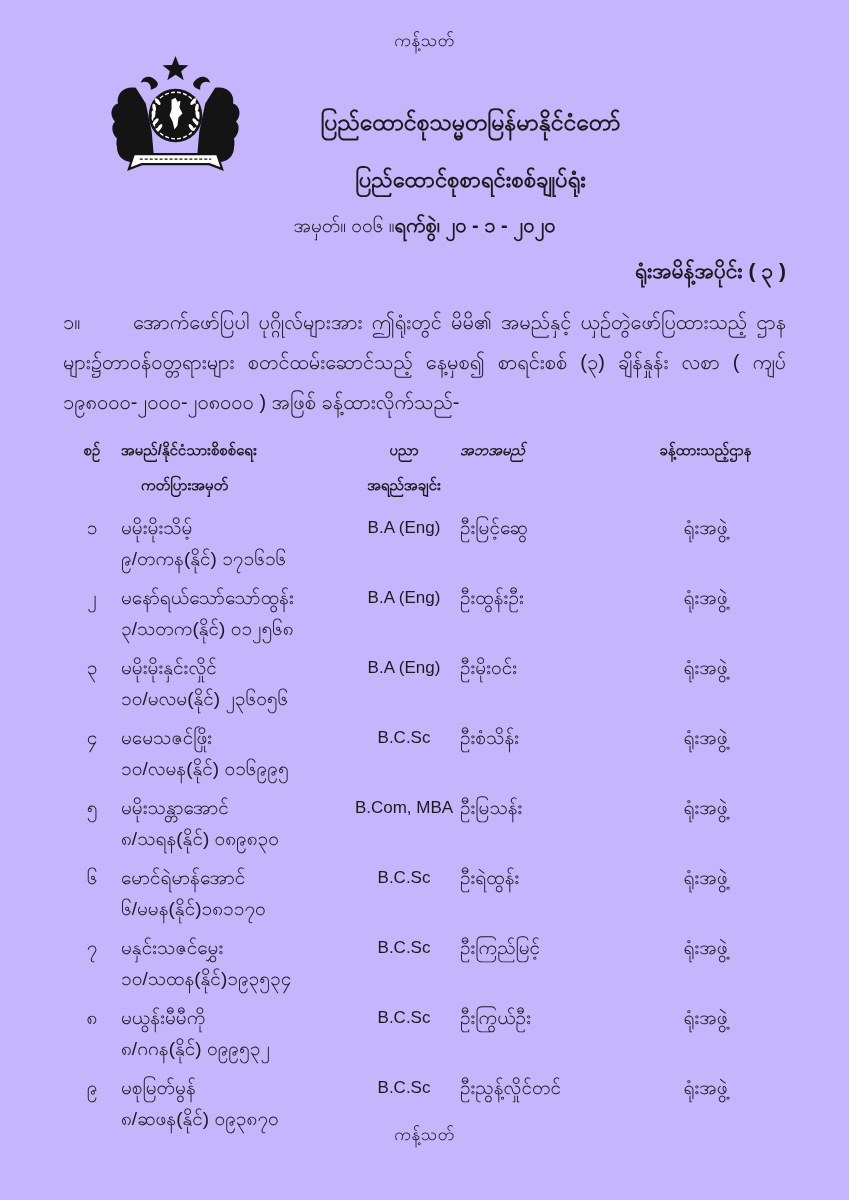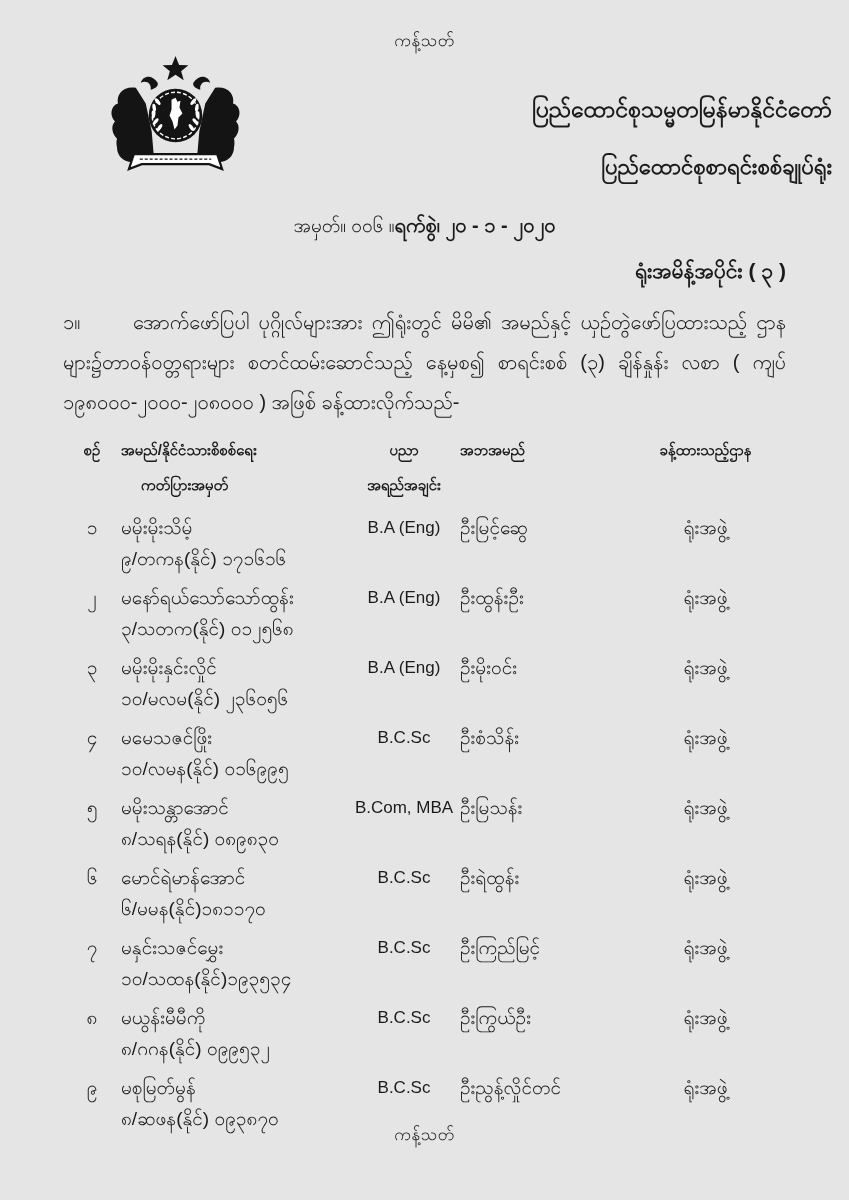--- a/index.html
+++ b/index.html
@@ -1,39 +1,39 @@
 <!DOCTYPE html>
 <html><head>
 <meta charset="utf-8">
 <style>
   * { margin:0; padding:0; box-sizing:border-box; }
   html,body { background:#888; }
   .page {
     position:relative;
     width:849px; height:1200px;
     margin:0 auto;
-    background:#e5e5e5;
+    background:#c4b5fd;
     color:#1b1b1b;
     font-family:"Liberation Sans","DejaVu Sans",sans-serif;
     padding:28px 63px 0 63px;
     overflow:hidden;
   }
   .classification {
     text-align:center;
     font-size:17px;
     line-height:26px;
     letter-spacing:0.5px;
   }
   .classification.bottom {
     position:absolute; left:0; right:0; top:1122px;
   }
   .header { position:relative; height:132px; }
   .emblem { position:absolute; left:40px; top:2px; width:145px; height:124px; }
   .emblem svg { width:100%; height:100%; }
-  .titles { position:absolute; left:0; right:0; top:4px; text-align:right; transform:translateX(46px); }
+  .titles { position:absolute; left:0; right:0; top:17px; text-align:center; transform:translateX(46px); }
   .country-title { margin-top:36px; font-size:23px; font-weight:bold; line-height:30px; }
   .office-title  { margin-top:28px; font-size:22px; font-weight:bold; line-height:30px; }
   .meta-row {
     display:flex; justify-content:center; align-items:baseline;
     margin-top:26px;
   }
   .doc-number { font-size:19px; }
   .doc-date   { font-size:20px; font-weight:bold; }
   .order-title {
     text-align:right; font-size:21px; font-weight:bold;
@@ -44,21 +44,21 @@
     font-size:20px; line-height:40px;
     text-align:justify;
   }
   .para-num { display:inline-block; width:70px; }
   .ptable { margin-top:10px; }
   .thead { display:grid; grid-template-columns:58px 227px 112px 165px 1fr;
            font-weight:bold; font-size:15px; line-height:35px; margin-bottom:10px; }
   .thead .h-serial { text-align:center; }
   .thead .h-name .l2 { padding-left:20px; }
   .thead .h-qual { text-align:center; }
-  .thead .h-father { padding-left:0; }
+  .thead .h-father { padding-left:0;font-style:italic; }
   .thead .h-dept { text-align:center; }
   .trow { display:grid; grid-template-columns:58px 227px 112px 165px 1fr;
           font-size:19px; line-height:31px; margin-bottom:8px; }
   .trow .c-serial { text-align:center; }
   .trow .c-qual { text-align:center; font-size:17px; }
   .trow .c-dept { text-align:center; }
   .nrc-line { line-height:31px; }
 </style>
 </head>
 <body>

